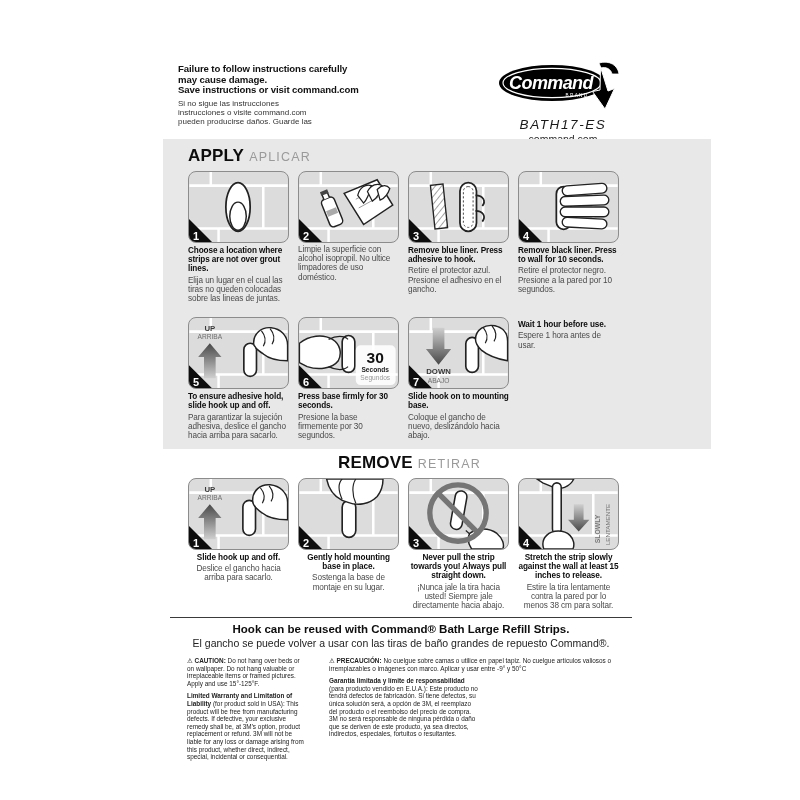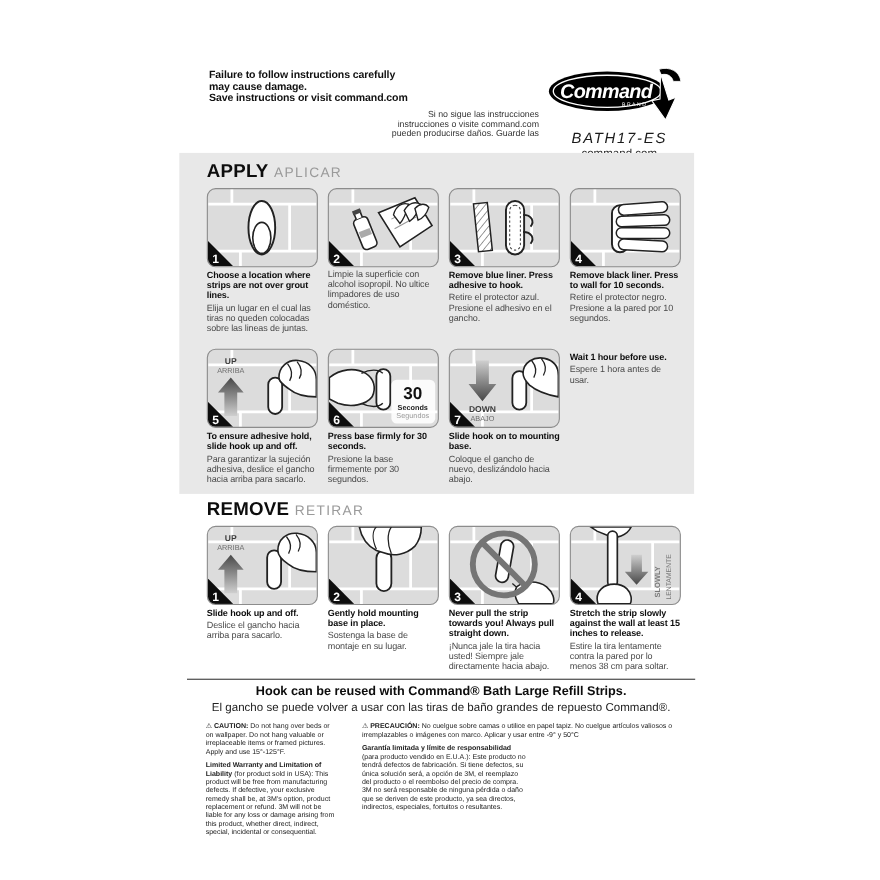--- a/index.html
+++ b/index.html
@@ -1,29 +1,29 @@
 <!DOCTYPE html>
 <html><head>
 <meta charset="utf-8">
 <style>
   html,body{margin:0;padding:0;}
   body{width:800px;height:800px;background:#fff;font-family:"Liberation Sans",sans-serif;color:#111;position:relative;overflow:hidden;}
   .abs{position:absolute;}
 
   
-  .warning{left:190px;top:64px;width:300px;}
+  .warning{left:178px;top:64px;width:300px;}
   .warn-en div{font-weight:bold;font-size:9.6px;line-height:10.6px;letter-spacing:-0.1px;}
-  .warn-es{margin-top:3px;text-align:right;}
+  .warn-es{margin-top:3px;}
   .warn-es div{font-size:8px;line-height:9.2px;color:#333;}
   .brand-block{left:497px;top:60px;width:132px;text-align:center;}
   .product-code{font-size:13.5px;letter-spacing:1.6px;color:#1a1a1a;margin-top:1px;font-style:italic;}
   .website{font-size:10.5px;color:#2a2a2a;margin-top:1px;}
 
   
-  .apply-panel{left:163px;top:139px;width:468px;height:310px;background:#e8e8e8;}
+  .apply-panel{left:163px;top:139px;width:548px;height:310px;background:#e8e8e8;}
   .section-inner{padding:7px 0 0 25px;}
   .sec-title{font-size:17px;font-weight:bold;letter-spacing:0.2px;color:#0d0d0d;}
   .sec-title .es{font-size:12.5px;font-weight:normal;color:#9a9a9a;letter-spacing:1.2px;margin-left:5px;}
   .remove-section{left:163px;top:451px;width:468px;background:#fff;}
 
   .steps-row{display:flex;gap:9px;margin-top:5px;}
   .step{width:101px;}
   .illus{position:relative;width:101px;height:72px;border:1.6px solid #8c8c8c;border-radius:8px;background:#dcdcdc;overflow:hidden;box-sizing:border-box;}
   .illus svg{display:block;width:100%;height:100%;}
   .badge{position:absolute;left:0;bottom:0;width:23px;height:23px;background:#0d0d0d;clip-path:polygon(0 0,100% 100%,0 100%);}
@@ -258,21 +258,21 @@
 
       <div class="step">
         <div class="step-en">Wait 1 hour before use.</div>
         <div class="step-es">Espere 1 hora antes de usar.</div>
       </div>
     </div>
   </div>
 </div>
 
 <div class="abs remove-section">
-  <div class="section-inner" style="padding-top:2px;">
+  <div class="section-inner" style="padding-top:2px;text-align:center;">
     <div class="sec-title">
       <span>REMOVE</span><span class="es">RETIRAR</span>
     </div>
 
     <div class="steps-row">
 
       <div class="step">
         <div class="illus">
           <svg viewBox="0 0 101 72">
             <use href="#tile"></use>

